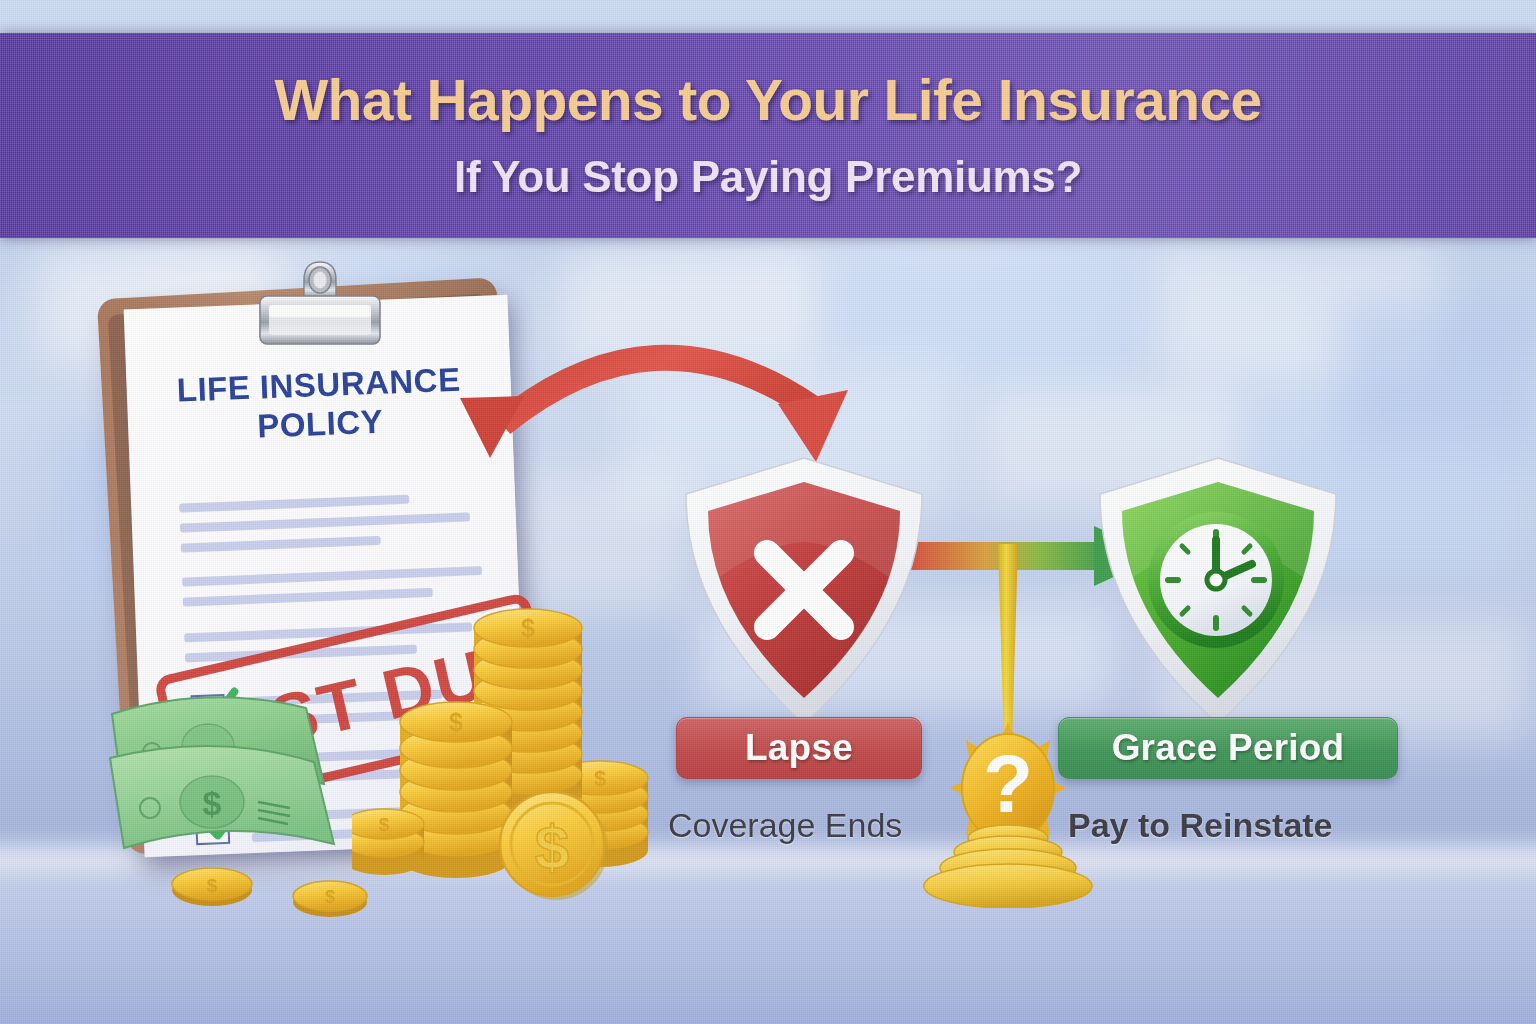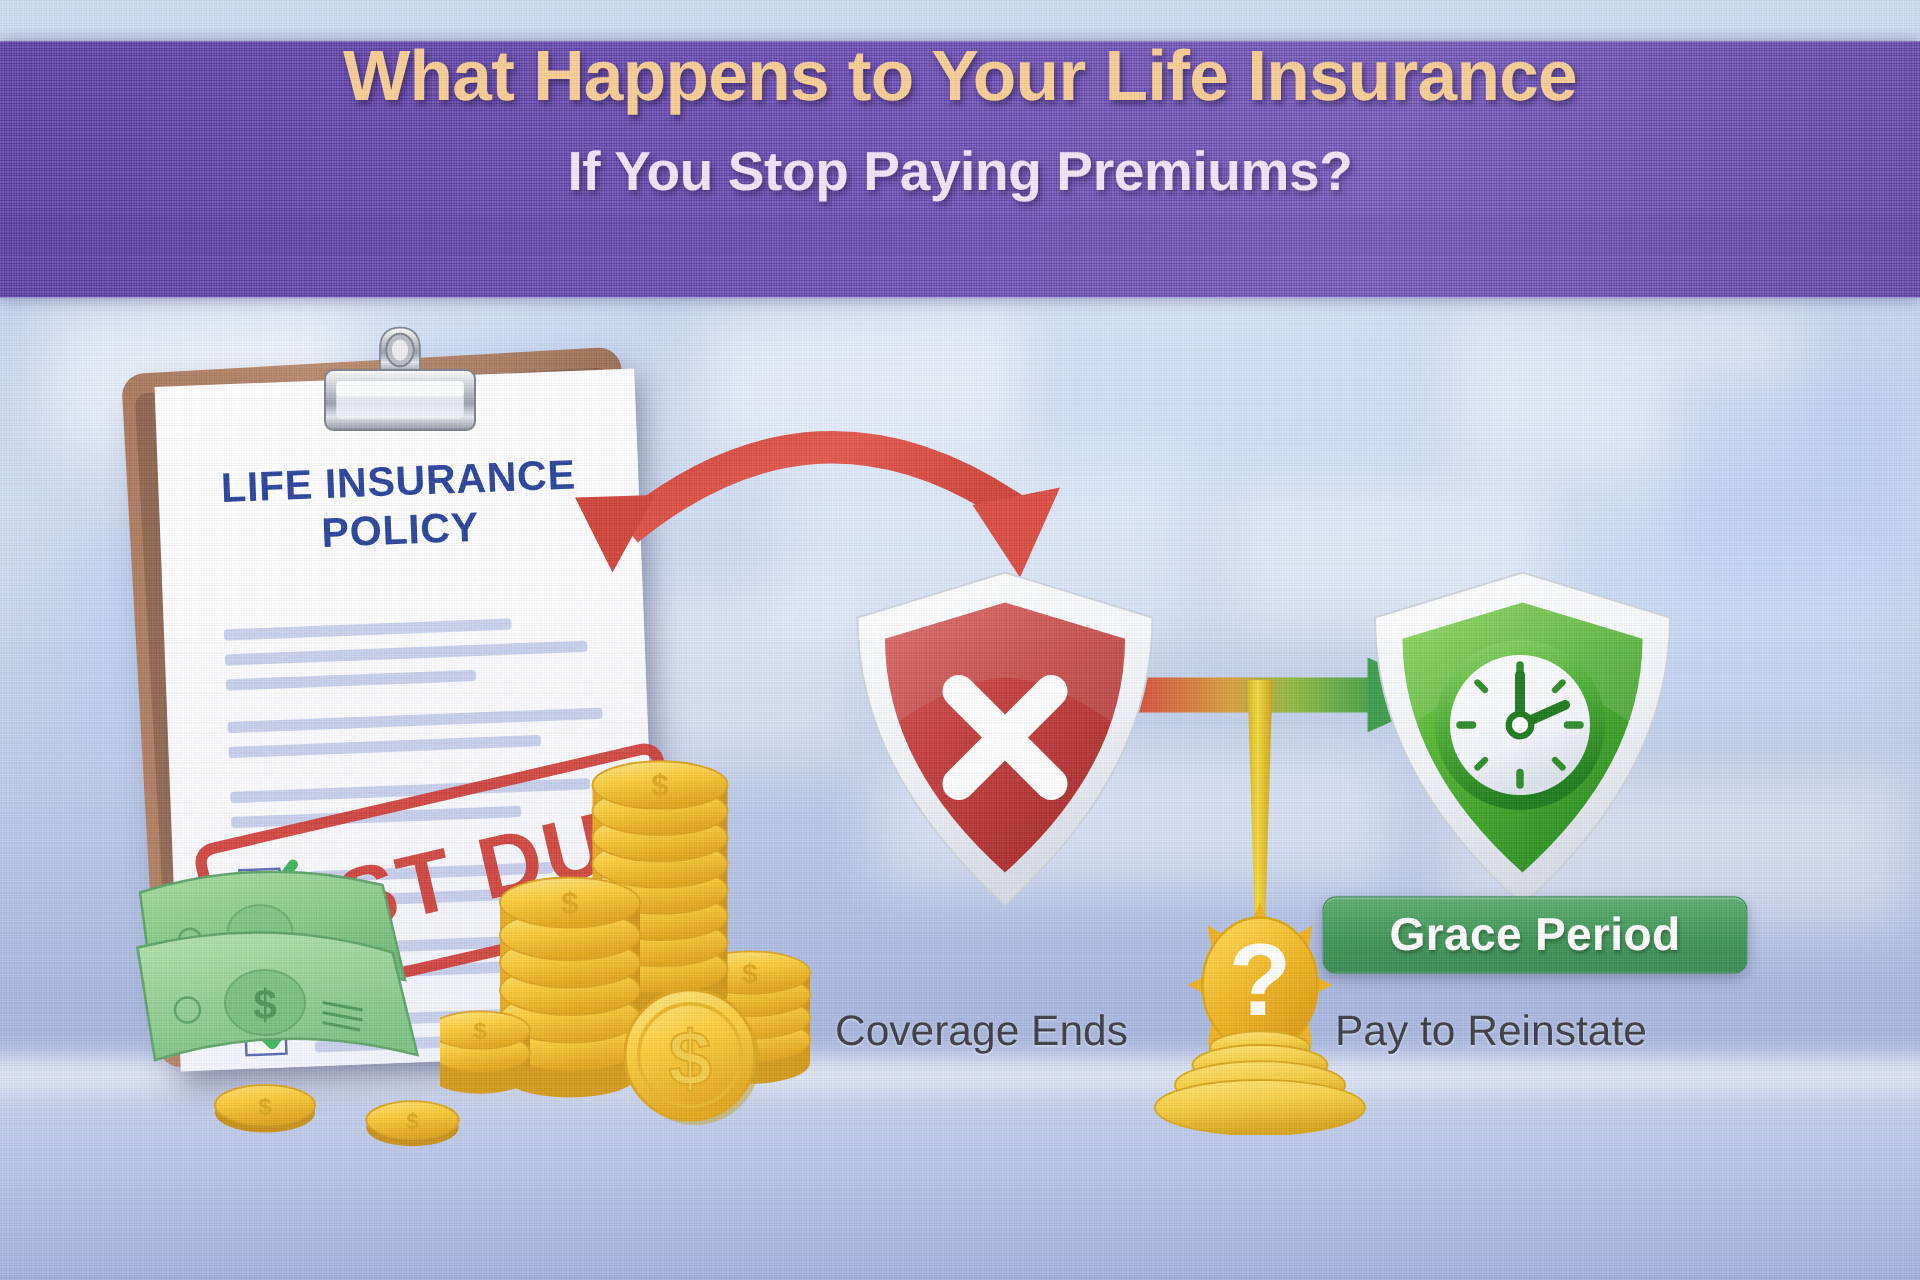--- a/index.html
+++ b/index.html
@@ -29,21 +29,21 @@
       repeating-linear-gradient(0deg, rgba(255,255,255,.055) 0 1px, rgba(0,0,0,.035) 1px 2px),
       repeating-linear-gradient(90deg, rgba(255,255,255,.05) 0 1px, rgba(0,0,0,.03) 1px 2px);
     pointer-events:none; z-index:60; opacity:.75;
   }
 
   
   #banner {
     position:absolute; left:0; top:33px; width:1536px; height:205px;
     background:linear-gradient(100deg,#5a3ba6 0%,#6a4ab6 45%,#7457bd 72%,#6343ad 100%);
     z-index:40;
-    display:flex; flex-direction:column; align-items:center; 
+    display:flex; flex-direction:column; align-items:center; justify-content:center;
     box-shadow:0 2px 12px rgba(40,20,80,.28), 0 -2px 10px rgba(40,20,80,.18);
   }
   #banner::after{
     content:""; position:absolute; inset:0;
     background-image:
       repeating-linear-gradient(0deg, rgba(255,255,255,.05) 0 1px, rgba(0,0,0,.05) 1px 2px),
       repeating-linear-gradient(90deg, rgba(255,255,255,.045) 0 1px, rgba(0,0,0,.04) 1px 2px);
     pointer-events:none;
   }
   #title {
@@ -133,21 +133,21 @@
     background:linear-gradient(#5fae71,#3f9558 58%,#3a8d53);
     border:1px solid #3b8d54;
   }
 
   .caption{
     position:absolute; z-index:30; color:#3b3b44;
     font-size:34px; font-weight:400; white-space:nowrap;
     text-shadow:0 1px 2px rgba(255,255,255,.6);
   }
   #cap-lapse{ left:668px; top:806px; }
-  #cap-grace{ left:1068px; top:806px; }
+  #cap-grace{ left:1068px; top:806px;font-weight:bold; }
 
   
   #scale{ position:absolute; left:900px; top:538px; width:216px; height:370px; z-index:34; }
 
   
   #arrow-curve{ position:absolute; left:444px; top:292px; width:420px; height:200px; z-index:22; }
   #arrow-straight{ position:absolute; left:898px; top:520px; width:274px; height:74px; z-index:23; }
 
   
   #money{ position:absolute; left:108px; top:612px; width:560px; height:320px; z-index:26; }
@@ -434,20 +434,21 @@
       <line x1="96" y1="98" x2="102" y2="104"></line>
       <line x1="164" y1="98" x2="158" y2="104"></line>
       <line x1="96" y1="166" x2="102" y2="160"></line>
       <line x1="164" y1="166" x2="158" y2="160"></line>
     </g>
     <line x1="130" y1="132" x2="130" y2="92" stroke="#1f7a1e" stroke-width="8" stroke-linecap="round"></line>
     <line x1="130" y1="132" x2="166" y2="116" stroke="#1f7a1e" stroke-width="8" stroke-linecap="round"></line>
     <circle cx="130" cy="132" r="9" fill="#ffffff" stroke="#1f7a1e" stroke-width="5"></circle>
   </svg>
 
+  <div class="badge" id="badge-lapse">Lapse</div>
   <div class="badge" id="badge-grace">Grace Period</div>
 
   <div class="caption" id="cap-lapse">Coverage Ends</div>
   <div class="caption" id="cap-grace">Pay to Reinstate</div>
 
   <svg id="scale" viewBox="0 0 216 370">
     <defs>
       <linearGradient id="gPost" x1="0" y1="0" x2="1" y2="0">
         <stop offset="0" stop-color="#d6b323"></stop>
           <stop offset=".4" stop-color="#f3d93f"></stop>

